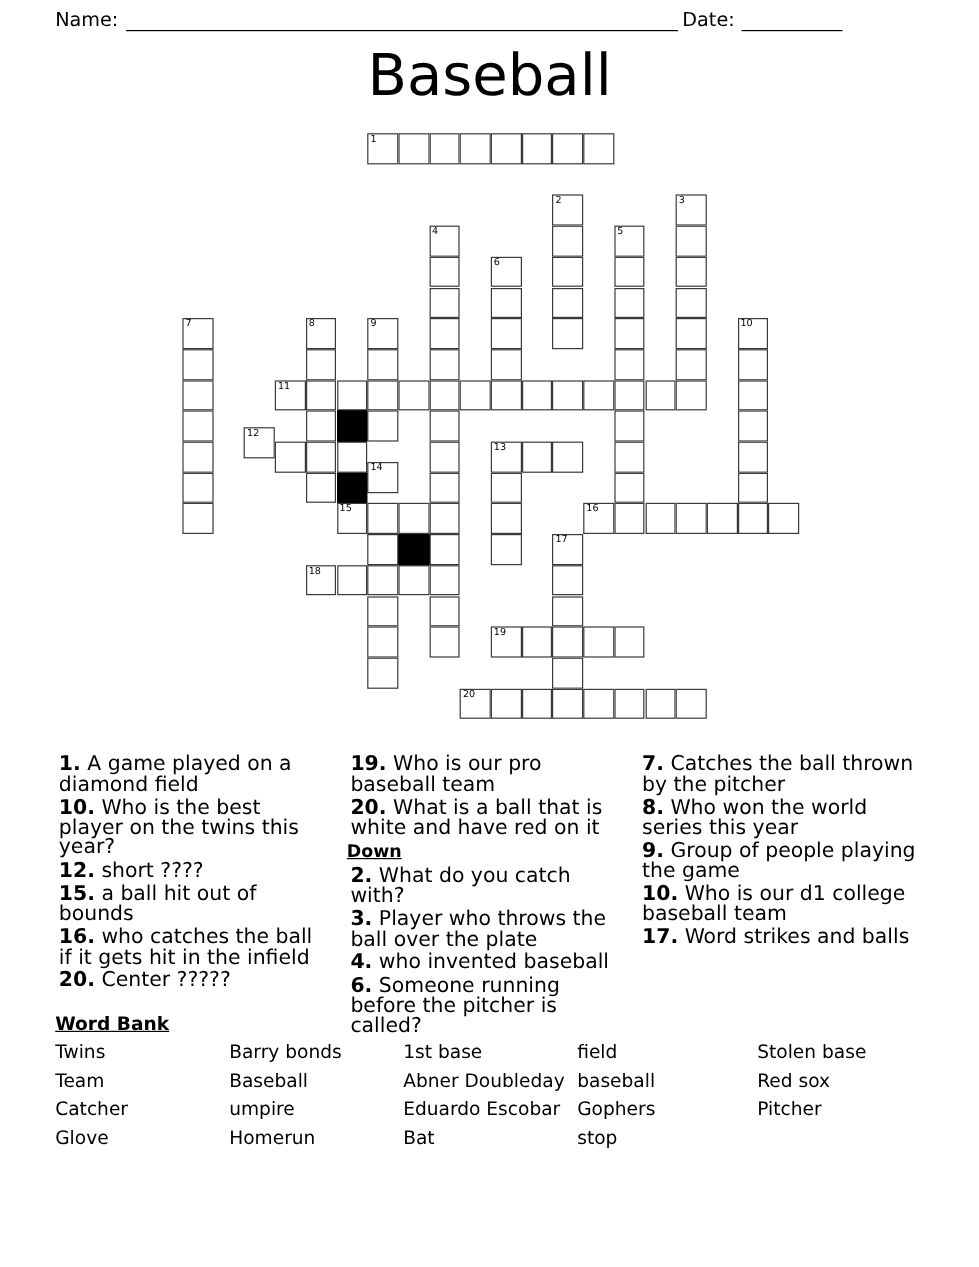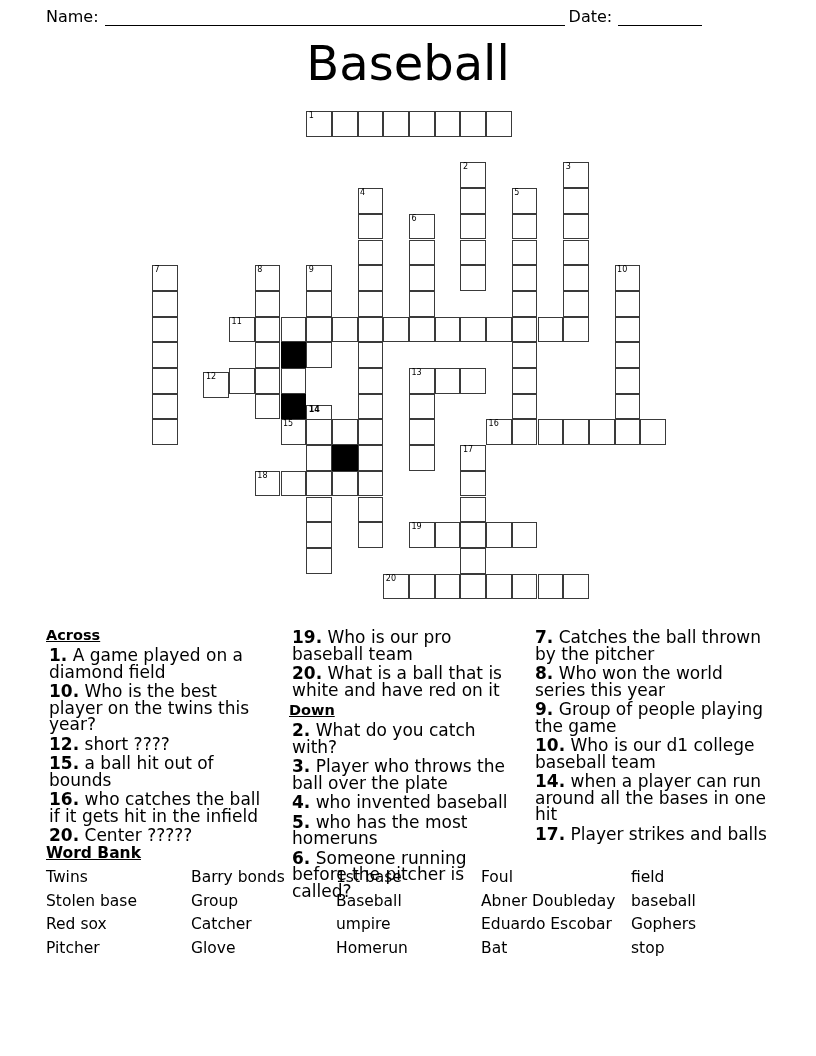--- a/index.html
+++ b/index.html
@@ -180,38 +180,38 @@
       <div class="cell" style="left: 563.2px; top: 316.6px;"></div>
       <div class="cell" style="left: 614.6px; top: 316.6px;"></div>
       <div class="cell" style="left: 152px; top: 342.3px;"></div>
       <div class="cell" style="left: 254.8px; top: 342.3px;"></div>
       <div class="cell" style="left: 280.5px; top: 342.3px;"></div>
       <div class="cell" style="left: 306.2px; top: 342.3px;"></div>
       <div class="cell" style="left: 357.6px; top: 342.3px;"></div>
       <div class="cell" style="left: 511.8px; top: 342.3px;"></div>
       <div class="cell" style="left: 614.6px; top: 342.3px;"></div>
       <div class="cell" style="left: 152px; top: 368px;"></div>
-      <div class="cell" style="left: 203.4px; top: 372px;">
+      <div class="cell" style="left: 203.4px; top: 356px;">
         <span class="cellnum">12</span>
       </div>
       <div class="cell" style="left: 229.1px; top: 368px;"></div>
       <div class="cell" style="left: 254.8px; top: 368px;"></div>
       <div class="cell" style="left: 280.5px; top: 368px;"></div>
       <div class="cell" style="left: 357.6px; top: 368px;"></div>
       <div class="cell" style="left: 409px; top: 368px;">
         <span class="cellnum">13</span>
       </div>
       <div class="cell" style="left: 434.7px; top: 368px;"></div>
       <div class="cell" style="left: 460.4px; top: 368px;"></div>
       <div class="cell" style="left: 511.8px; top: 368px;"></div>
       <div class="cell" style="left: 614.6px; top: 368px;"></div>
       <div class="cell" style="left: 152px; top: 393.7px;"></div>
       <div class="cell" style="left: 254.8px; top: 393.7px;"></div>
       <div class="cell" style="left: 280.5px; top: 393.7px;"></div>
-      <div class="cell" style="left: 306.2px; top: 405px; font-weight: bold;">
+      <div class="cell" style="left: 306.2px; top: 385px;">
         <span class="cellnum">14</span>
       </div>
       <div class="cell" style="left: 357.6px; top: 393.7px;"></div>
       <div class="cell" style="left: 409px; top: 393.7px;"></div>
       <div class="cell" style="left: 511.8px; top: 393.7px;"></div>
       <div class="cell" style="left: 614.6px; top: 393.7px;"></div>
       <div class="cell" style="left: 152px; top: 419.4px;"></div>
       <div class="cell" style="left: 280.5px; top: 419.4px;">
         <span class="cellnum">15</span>
       </div>
@@ -267,60 +267,56 @@
       <div class="cell" style="left: 511.8px; top: 573.6px;"></div>
       <div class="cell" style="left: 537.5px; top: 573.6px;"></div>
       <div class="cell" style="left: 563.2px; top: 573.6px;"></div>
       <div class="cell block" style="left: 280.5px; top: 342.3px;"></div>
       <div class="cell block" style="left: 280.5px; top: 393.7px;"></div>
       <div class="cell block" style="left: 331.9px; top: 445.1px;"></div>
     </div>
 
   <div class="clues">
     <div class="clue-col c1">
-      <div class="clue-head">Across</div>
       <p class="clue"><b>1.</b> <span>A game played on a diamond field</span></p>
       <p class="clue"><b>10.</b> <span>Who is the best player on the twins this year?</span></p>
       <p class="clue"><b>12.</b> <span>short ????</span></p>
       <p class="clue"><b>15.</b> <span>a ball hit out of bounds</span></p>
       <p class="clue"><b>16.</b> <span>who catches the ball if it gets hit in the infield</span></p>
       <p class="clue"><b>20.</b> <span>Center ?????</span></p>
     </div>
 
     <div class="clue-col c2">
       <p class="clue"><b>19.</b> <span>Who is our pro baseball team</span></p>
       <p class="clue"><b>20.</b> <span>What is a ball that is white and have red on it</span></p>
       <div class="clue-head">Down</div>
       <p class="clue"><b>2.</b> <span>What do you catch with?</span></p>
       <p class="clue"><b>3.</b> <span>Player who throws the ball over the plate</span></p>
       <p class="clue"><b>4.</b> <span>who invented baseball</span></p>
-      <p class="clue"><b>5.</b> <span>who has the most homeruns</span></p>
       <p class="clue"><b>6.</b> <span>Someone running before the pitcher is called?</span></p>
     </div>
 
     <div class="clue-col c3">
       <p class="clue"><b>7.</b> <span>Catches the ball thrown by the pitcher</span></p>
       <p class="clue"><b>8.</b> <span>Who won the world series this year</span></p>
       <p class="clue"><b>9.</b> <span>Group of people playing the game</span></p>
       <p class="clue"><b>10.</b> <span>Who is our d1 college baseball team</span></p>
-      <p class="clue"><b>14.</b> <span>when a player can run around all the bases in one hit</span></p>
-      <p class="clue"><b>17.</b> <span>Player strikes and balls</span></p>
+      <p class="clue"><b>17.</b> <span>Word strikes and balls</span></p>
     </div>
   </div>
 
   <div class="wordbank">
     <div class="wb-head">Word Bank</div>
     <div class="wb-grid" id="wb-grid">
         <div class="wb-item">Twins</div>
         <div class="wb-item">Barry bonds</div>
         <div class="wb-item">1st base</div>
-        <div class="wb-item">Foul</div>
         <div class="wb-item">field</div>
         <div class="wb-item">Stolen base</div>
-        <div class="wb-item">Group</div>
+        <div class="wb-item">Team</div>
         <div class="wb-item">Baseball</div>
         <div class="wb-item">Abner Doubleday</div>
         <div class="wb-item">baseball</div>
         <div class="wb-item">Red sox</div>
         <div class="wb-item">Catcher</div>
         <div class="wb-item">umpire</div>
         <div class="wb-item">Eduardo Escobar</div>
         <div class="wb-item">Gophers</div>
         <div class="wb-item">Pitcher</div>
         <div class="wb-item">Glove</div>

